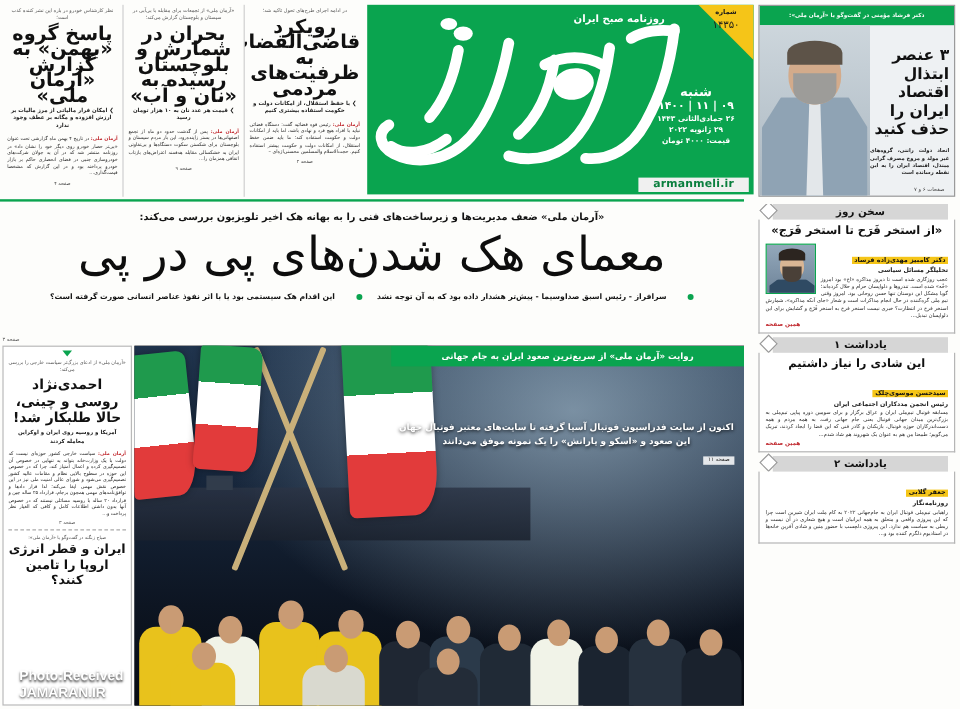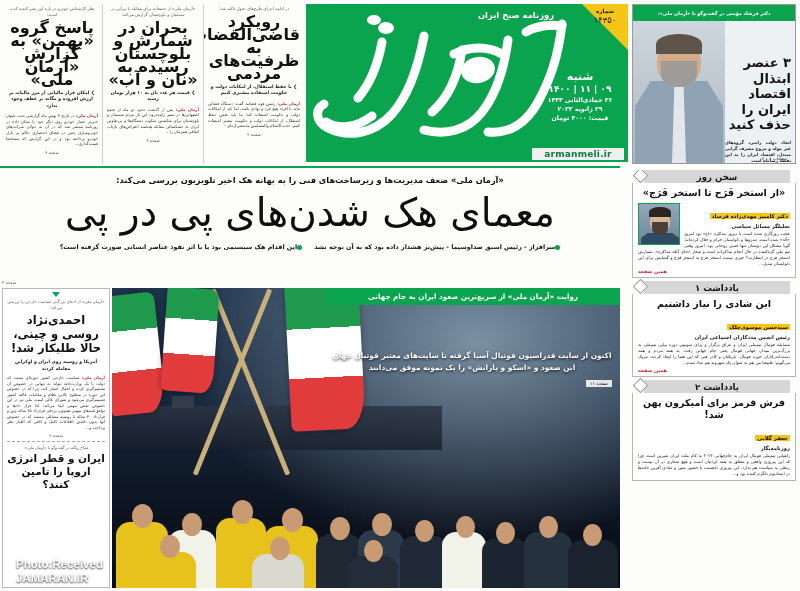--- a/index.html
+++ b/index.html
@@ -148,21 +148,21 @@
     clip-path: polygon(18% 0, 82% 0, 100% 30%, 100% 100%, 0 100%, 0 30%);
   }
   .tr-shirt {
     position: absolute; left: 30px; top: 60px;
     width: 32px; height: 84px; background: #e3e7ea;
     clip-path: polygon(36% 0, 64% 0, 72% 100%, 28% 100%);
   }
   .tr-textcol {
     position: absolute; right: 0; top: 16px;
     width: 72px; height: 144px;
-    padding: 6px 4px 0 2px; direction: rtl; text-align: right; margin-top: 28px;
+    padding: 18px 4px 0 2px; direction: rtl; text-align: right;
   }
   .tr-textcol h1 {
     font-size: 13px; line-height: 15.5px; font-weight: 700;
     color: #111; letter-spacing: -.3px;
   }
   .tr-sub {
     margin-top: 7px;
     font-size: 4.3px; line-height: 6.2px; color: #1b1b1b;
     font-weight: 700; text-align: justify;
   }
@@ -187,21 +187,21 @@
     font-size: 39px; line-height: 52px; font-weight: 400;
     color: #0d0d0d; letter-spacing: -1.2px;
     margin-top: 2px;
   }
   .mb-bullets {
     display: flex; flex-direction: row-reverse;
     justify-content: center; align-items: center; gap: 12px;
     direction: rtl; margin-top: 4px;
   }
   .mb-bullets .item {
-    display: flex; flex-direction: row; align-items: center; gap: 0;
+    display: flex; flex-direction: row; align-items: center; gap: 18px;
     font-size: 6.4px; font-weight: 700; color: #141414;
   }
   .dot-green { width: 5px; height: 5px; border-radius: 50%; background: #0aa44f; flex: none; }
   .mb-pageref {
     position: absolute; left: 2px; bottom: 1px;
     font-size: 4.2px; color: #555; direction: rtl;
   }
   .greenline {
     position: absolute; left: 0; top: 166px; width: 620px;
     height: 2px; background: #0aa44f;
@@ -622,21 +622,20 @@
         <div class="sb-more">همین صفحه</div>
       </div>
     </div>
 
     <div class="sb-sec">
       <div class="sb-hdr">
         <span>یادداشت ۲</span>
         <span class="sb-diamond"></span>
       </div>
       <div class="sb-body">
-        <div class="sb-title">فرش قرمز برای اُمیکرون پهن شد!</div>
         <div style="text-align:right">
           <span class="sb-byline">جعفر گلابی</span>
           <div class="sb-role">روزنامه‌نگار</div>
         </div>
         <div class="sb-text">راهیابی تیم‌ملی فوتبال ایران به جام‌جهانی ۲۰۲۲ به کام ملت ایران شیرین است چرا که این پیروزی واقعی و متعلق به همه ایرانیان است و هیچ شعاری در آن نیست و ربطی به سیاست هم ندارد. این پیروزی دلچسب با حضور متین و شادی آفرین خانه‌ها در استادیوم دلگرم کننده بود و…</div>
       </div>
     </div>
 
   </div>
 

